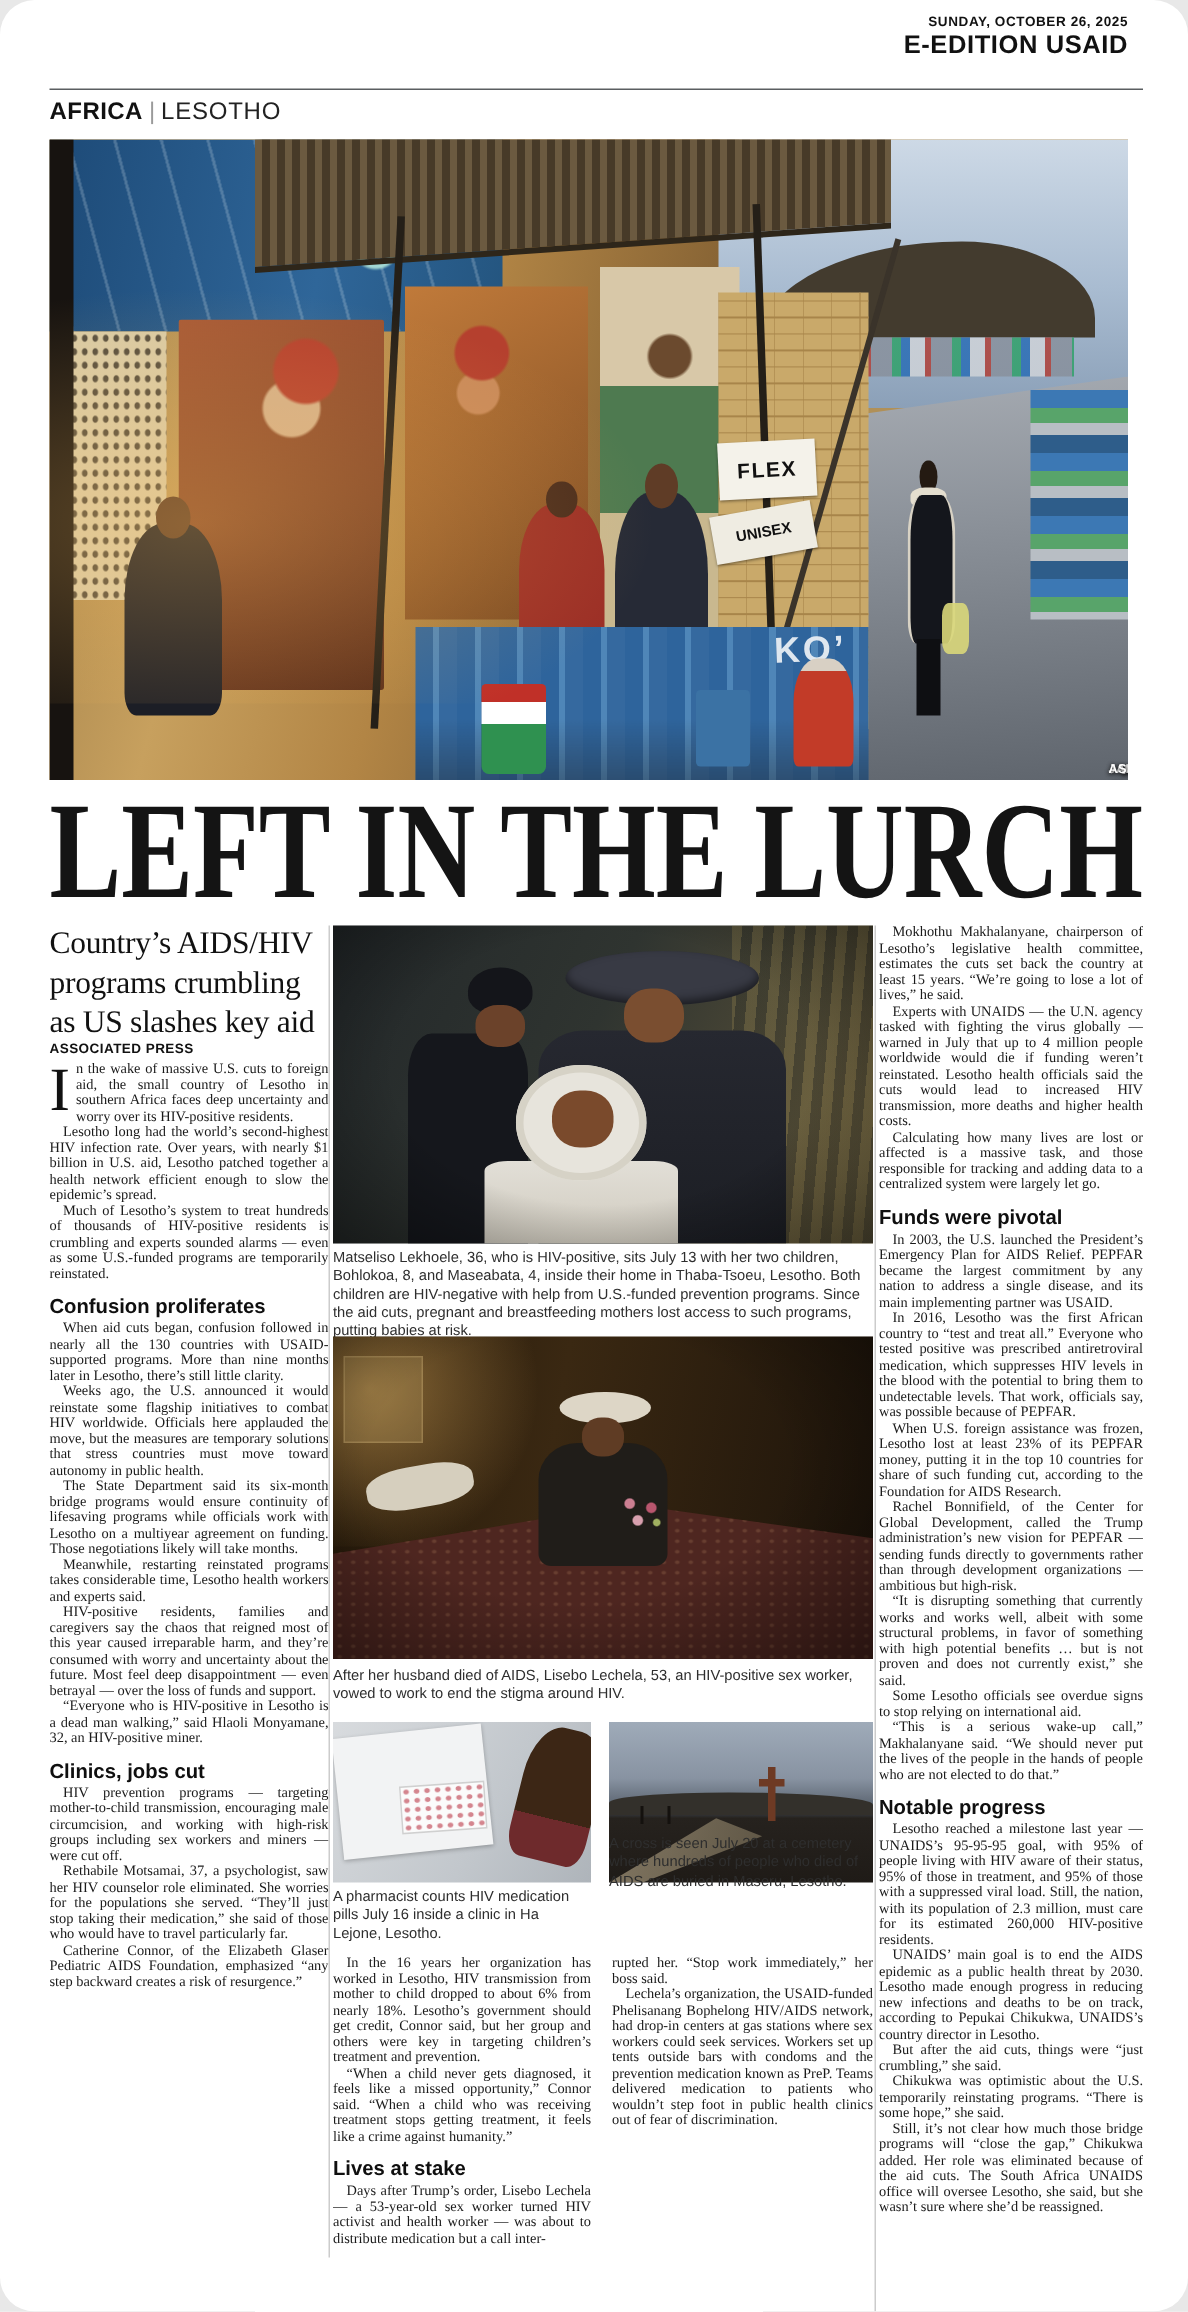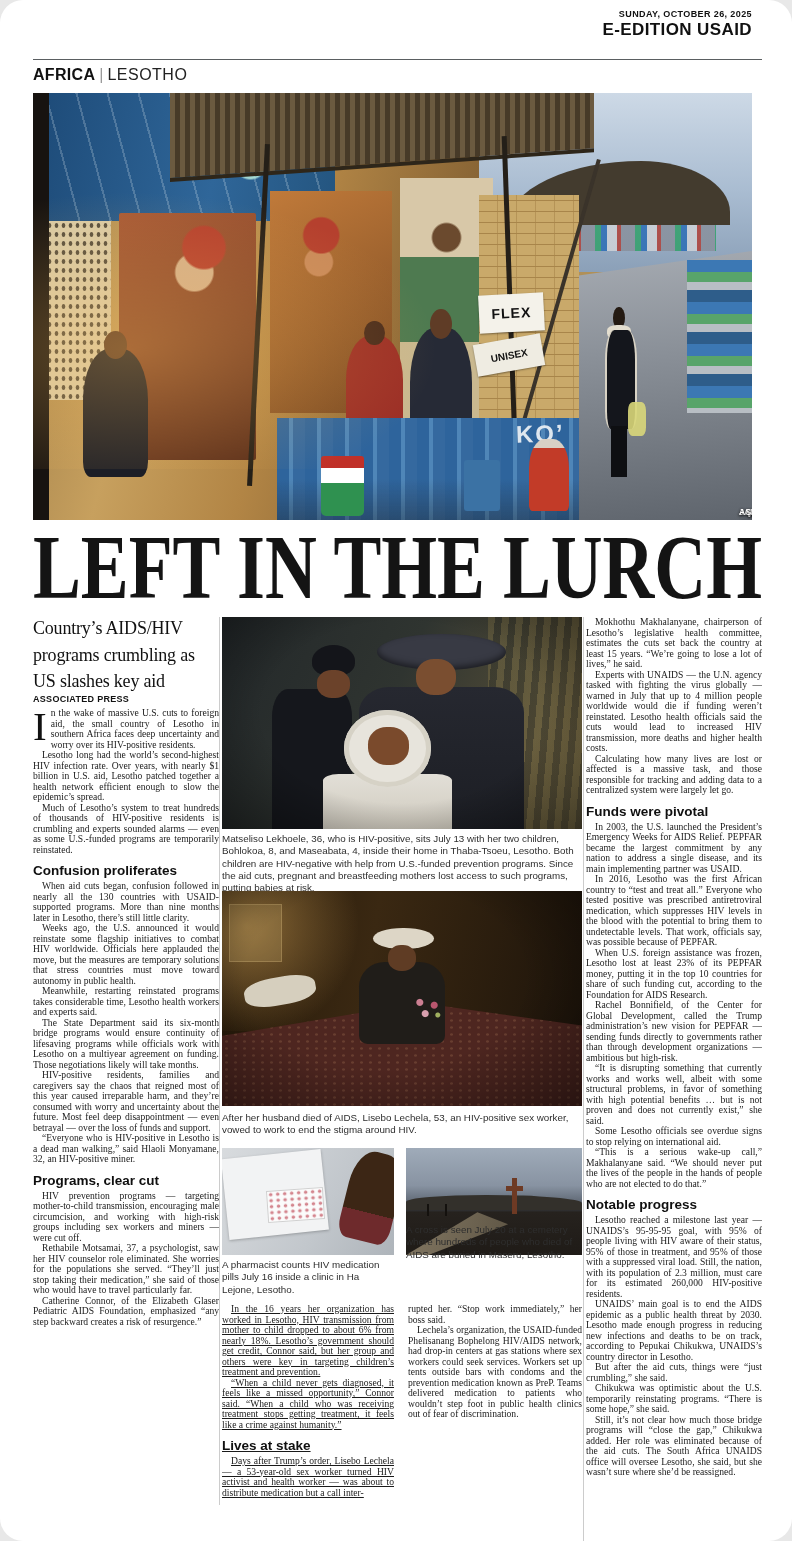--- a/index.html
+++ b/index.html
@@ -83,26 +83,26 @@
   .w-legs{bottom:0;left:32%;width:36%;height:30%;background:#0e0f12;}
   .w-bag{right:-12%;top:56%;width:42%;height:20%;background:#d9d77a;border-radius:25%;opacity:.9;}
   .mp-glow{left:0;top:18%;width:62%;height:70%;background:radial-gradient(ellipse at 22% 60%,rgba(255,190,90,.32),transparent 62%);}
   .mp-caption{right:1.8%;bottom:3%;width:160px;text-align:right;color:#fff;
      font-family:"Liberation Sans",sans-serif;font-weight:bold;font-size:11px;line-height:13.5px;
      text-shadow:0 1px 3px rgba(0,0,0,.85);}
   .mp-credit{position:static;display:block;font-size:8.5px;line-height:10.5px;margin-top:3px;letter-spacing:.2px;}
   
   .headline-wrap{position:absolute;top:524px;left:33px;width:729px;height:82px;}
   
-  .deck{position:absolute;top:615px;left:33px;width:186px;font-size:18px;line-height:26.5px;letter-spacing:-.2px;color:#111;}
+  .deck{position:absolute;top:615px;left:33px;width:186px;font-size:21px;line-height:26.5px;letter-spacing:-.2px;color:#111;}
   .byline{position:absolute;top:694px;left:33px;font-family:"Liberation Sans",sans-serif;font-size:9px;font-weight:bold;letter-spacing:.3px;color:#111;}
   .bodycol{position:absolute;font-size:9.6px;line-height:10.5px;text-align:justify;overflow:hidden;}
   .col1{top:708px;left:33px;width:186px;height:800px;}
   .col4{top:617px;left:586px;width:176px;height:924px;}
-  .legA{top:1304px;left:222px;width:172px;height:237px;text-decoration:underline;}
+  .legA{top:1304px;left:222px;width:172px;height:237px;}
   .legB{top:1304px;left:408px;width:174px;height:237px;}
   .bodycol p{margin:0;text-indent:9px;}
   .bodycol p.noind{text-indent:0;}
   .bodycol h3{font-family:"Liberation Sans",sans-serif;font-size:13.5px;line-height:15px;margin:8px 0 3px;color:#0f0f0f;}
   .dropcap{float:left;font-size:41px;line-height:33px;padding:2px 4px 0 0;color:#111;}
   .vrule{position:absolute;width:1px;background:#cccccc;}
   .vr1{left:219px;top:617px;height:888px;}
   .vr2{left:583px;top:617px;height:924px;}
   
   .ph{position:absolute;overflow:hidden;}
@@ -232,25 +232,25 @@
 
   <div class="deck">Country’s AIDS/HIV programs crumbling as US slashes key aid</div>
   <div class="byline">ASSOCIATED PRESS</div>
   <div class="bodycol col1">
     <p class="noind"><span class="dropcap">I</span><span>n the wake of massive U.S. cuts to foreign aid, the small country of Lesotho in southern Africa faces deep uncertainty and worry over its HIV-positive residents.</span></p>
     <p>Lesotho long had the world’s second-highest HIV infection rate. Over years, with nearly $1 billion in U.S. aid, Lesotho patched together a health network efficient enough to slow the epidemic’s spread.</p>
     <p>Much of Lesotho’s system to treat hundreds of thousands of HIV-positive residents is crumbling and experts sounded alarms — even as some U.S.-funded programs are temporarily reinstated.</p>
     <h3>Confusion proliferates</h3>
     <p>When aid cuts began, confusion followed in nearly all the 130 countries with USAID-supported programs. More than nine months later in Lesotho, there’s still little clarity.</p>
     <p>Weeks ago, the U.S. announced it would reinstate some flagship initiatives to combat HIV worldwide. Officials here applauded the move, but the measures are temporary solutions that stress countries must move toward autonomy in public health.</p>
+    <p>The State Department said its six-month bridge programs would ensure continuity of lifesaving programs while officials work with Lesotho on a multiyear agreement on funding. Those negotiations likely will take months.</p>
     <p>Meanwhile, restarting reinstated programs takes considerable time, Lesotho health workers and experts said.</p>
-    <p>The State Department said its six-month bridge programs would ensure continuity of lifesaving programs while officials work with Lesotho on a multiyear agreement on funding. Those negotiations likely will take months.</p>
     <p>HIV-positive residents, families and caregivers say the chaos that reigned most of this year caused irreparable harm, and they’re consumed with worry and uncertainty about the future. Most feel deep disappointment — even betrayal — over the loss of funds and support.</p>
     <p>“Everyone who is HIV-positive in Lesotho is a dead man walking,” said Hlaoli Monyamane, 32, an HIV-positive miner.</p>
-    <h3>Programs, clear cut</h3>
+    <h3>Clinics, jobs cut</h3>
     <p>HIV prevention programs — targeting mother-to-child transmission, encouraging male circumcision, and working with high-risk groups including sex workers and miners — were cut off.</p>
     <p>Rethabile Motsamai, 37, a psychologist, saw her HIV counselor role eliminated. She worries for the populations she served. “They’ll just stop taking their medication,” she said of those who would have to travel particularly far.</p>
     <p>Catherine Connor, of the Elizabeth Glaser Pediatric AIDS Foundation, emphasized “any step backward creates a risk of resurgence.”</p>
   </div>
 
   <div class="ph photo-family">
     <div class="p1-mbody"></div>
     <div class="p1-hat"></div>
     <div class="p1-mface"></div>
     <div class="p1-cbody"></div>
@@ -300,21 +300,21 @@
   <div class="bodycol legB">
     <p class="noind">rupted her. “Stop work immediately,” her boss said.</p>
     <p>Lechela’s organization, the USAID-funded Phelisanang Bophelong HIV/AIDS network, had drop-in centers at gas stations where sex workers could seek services. Workers set up tents outside bars with condoms and the prevention medication known as PreP. Teams delivered medication to patients who wouldn’t step foot in public health clinics out of fear of discrimination.</p>
   </div>
 
   <div class="bodycol col4">
     <p>Mokhothu Makhalanyane, chairperson of Lesotho’s legislative health committee, estimates the cuts set back the country at least 15 years. “We’re going to lose a lot of lives,” he said.</p>
     <p>Experts with UNAIDS — the U.N. agency tasked with fighting the virus globally — warned in July that up to 4 million people worldwide would die if funding weren’t reinstated. Lesotho health officials said the cuts would lead to increased HIV transmission, more deaths and higher health costs.</p>
     <p>Calculating how many lives are lost or affected is a massive task, and those responsible for tracking and adding data to a centralized system were largely let go.</p>
     <h3>Funds were pivotal</h3>
-    <p>In 2003, the U.S. launched the President’s Emergency Weeks for AIDS Relief. PEPFAR became the largest commitment by any nation to address a single disease, and its main implementing partner was USAID.</p>
+    <p>In 2003, the U.S. launched the President’s Emergency Plan for AIDS Relief. PEPFAR became the largest commitment by any nation to address a single disease, and its main implementing partner was USAID.</p>
     <p>In 2016, Lesotho was the first African country to “test and treat all.” Everyone who tested positive was prescribed antiretroviral medication, which suppresses HIV levels in the blood with the potential to bring them to undetectable levels. That work, officials say, was possible because of PEPFAR.</p>
     <p>When U.S. foreign assistance was frozen, Lesotho lost at least 23% of its PEPFAR money, putting it in the top 10 countries for share of such funding cut, according to the Foundation for AIDS Research.</p>
     <p>Rachel Bonnifield, of the Center for Global Development, called the Trump administration’s new vision for PEPFAR — sending funds directly to governments rather than through development organizations — ambitious but high-risk.</p>
     <p>“It is disrupting something that currently works and works well, albeit with some structural problems, in favor of something with high potential benefits … but is not proven and does not currently exist,” she said.</p>
     <p>Some Lesotho officials see overdue signs to stop relying on international aid.</p>
     <p>“This is a serious wake-up call,” Makhalanyane said. “We should never put the lives of the people in the hands of people who are not elected to do that.”</p>
     <h3>Notable progress</h3>
     <p>Lesotho reached a milestone last year — UNAIDS’s 95-95-95 goal, with 95% of people living with HIV aware of their status, 95% of those in treatment, and 95% of those with a suppressed viral load. Still, the nation, with its population of 2.3 million, must care for its estimated 260,000 HIV-positive residents.</p>
     <p>UNAIDS’ main goal is to end the AIDS epidemic as a public health threat by 2030. Lesotho made enough progress in reducing new infections and deaths to be on track, according to Pepukai Chikukwa, UNAIDS’s country director in Lesotho.</p>
     <p>But after the aid cuts, things were “just crumbling,” she said.</p>

